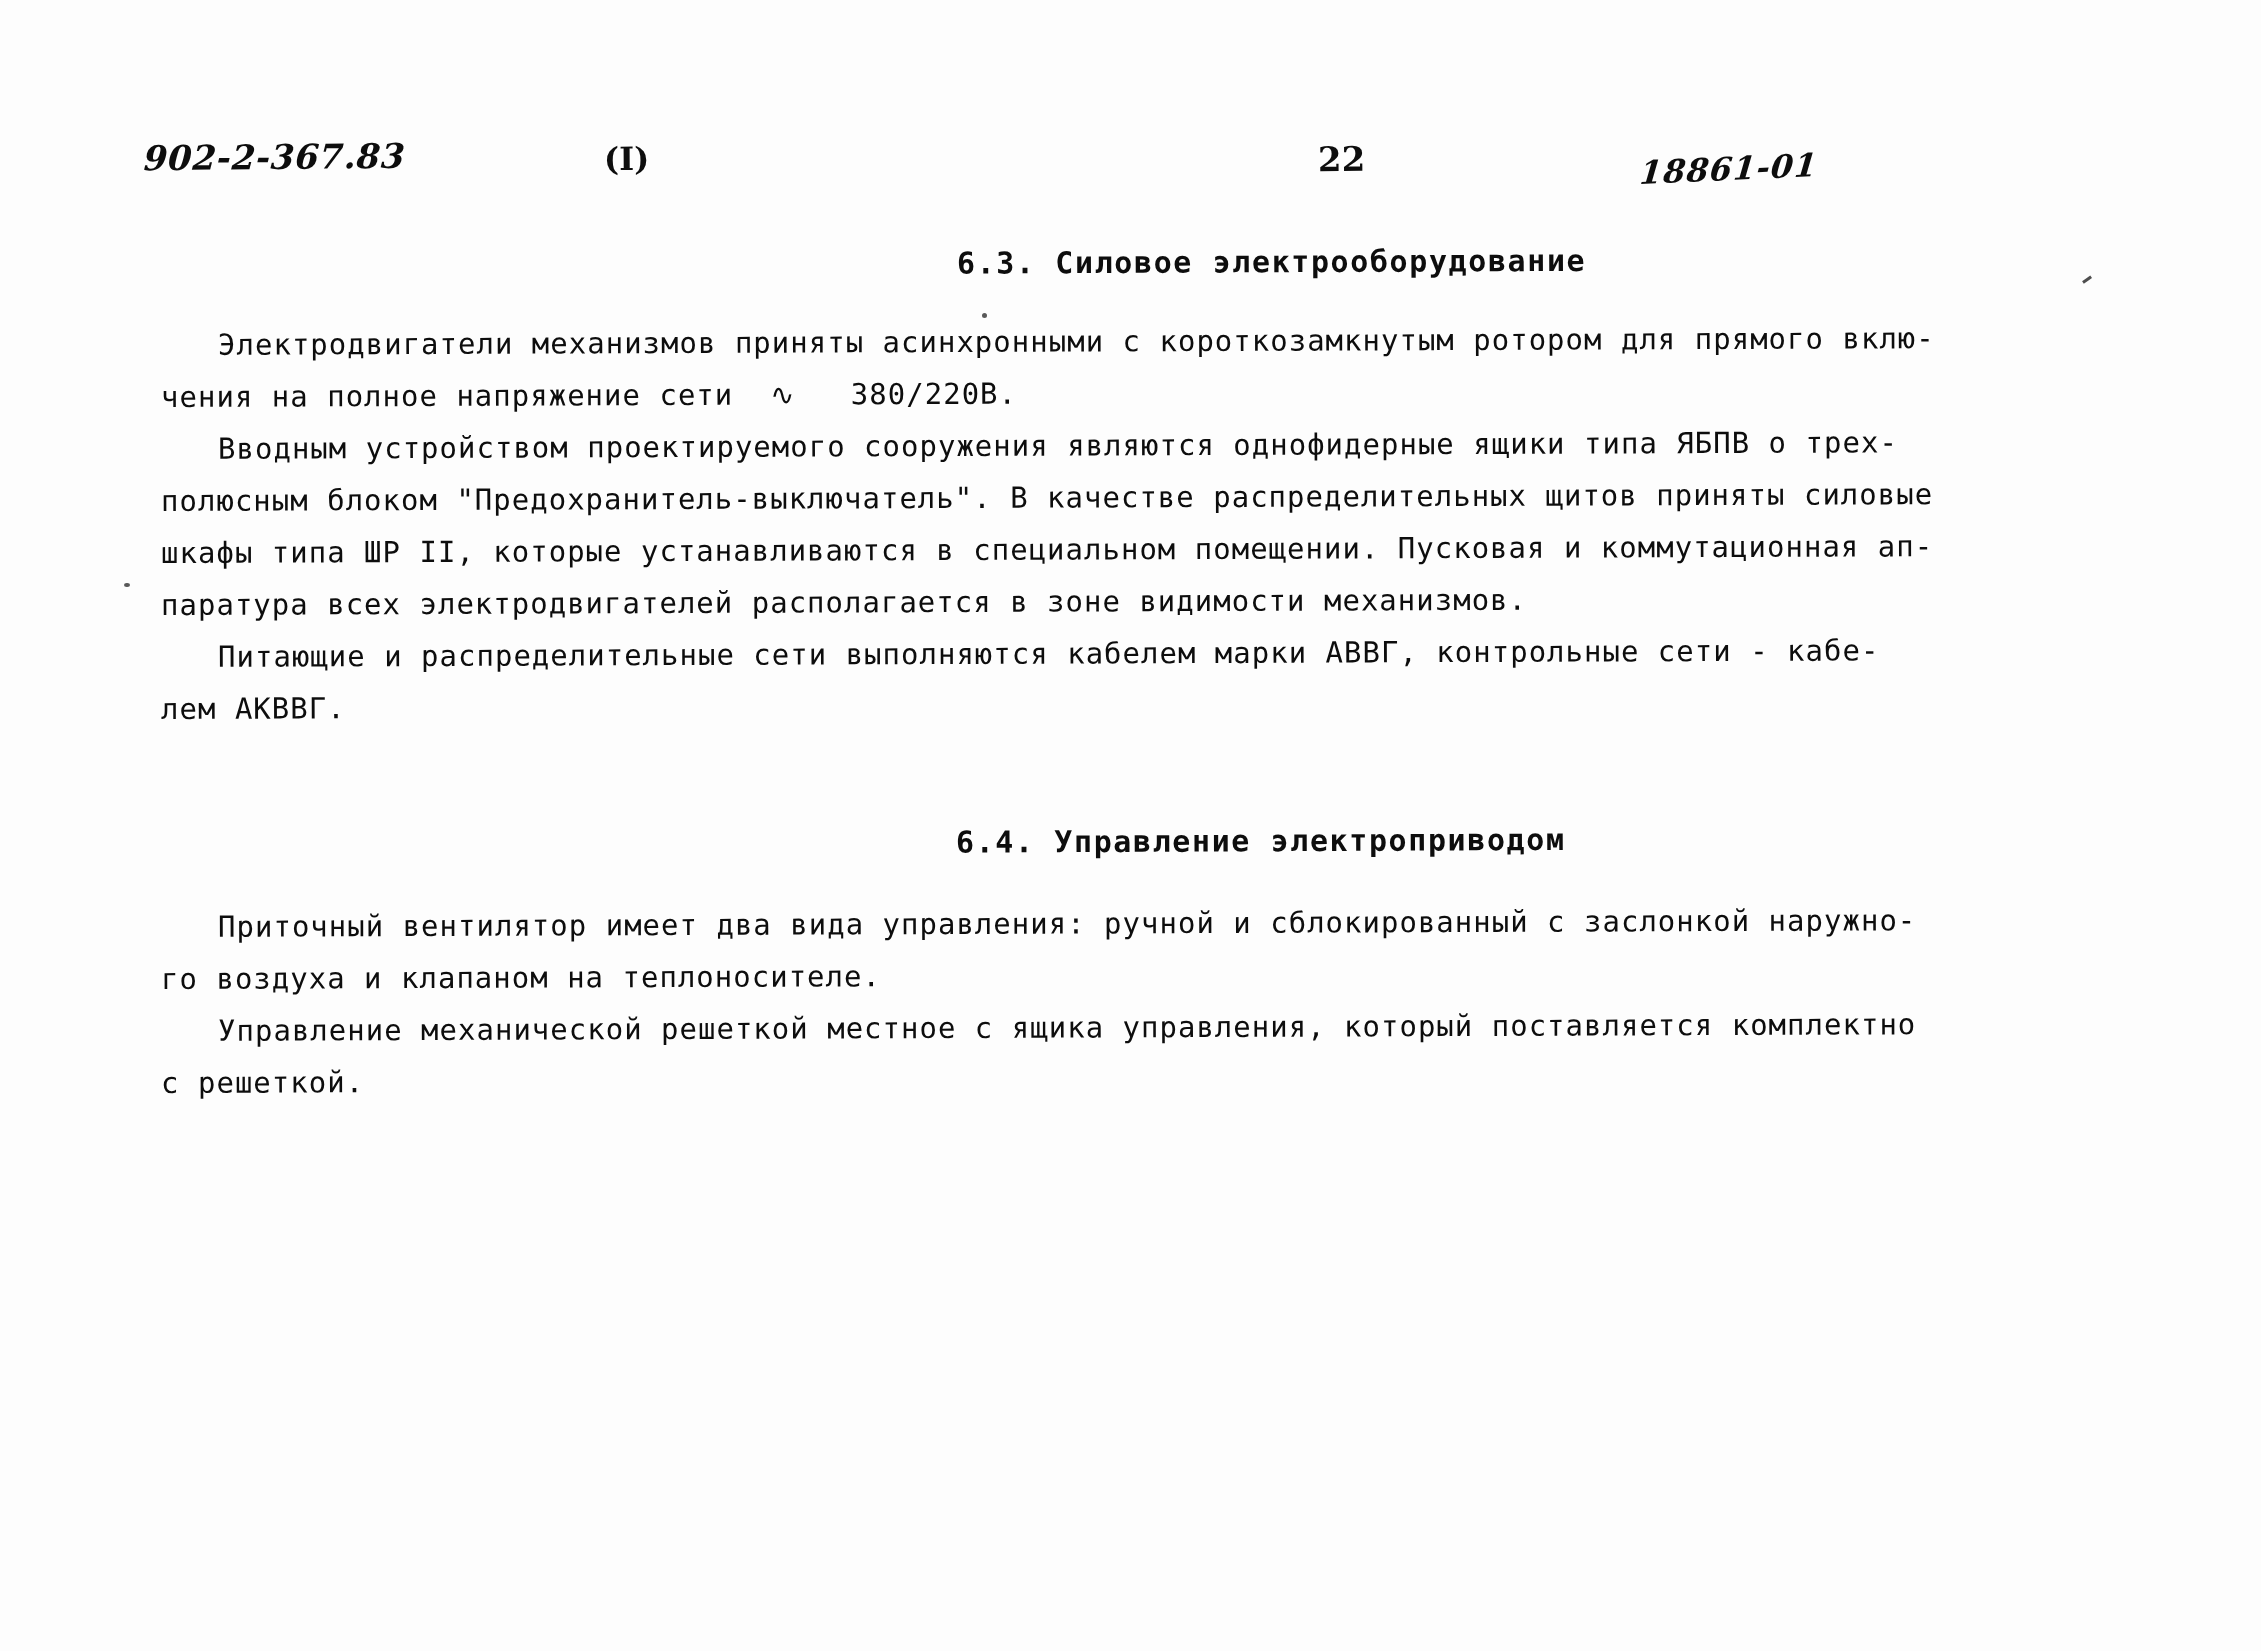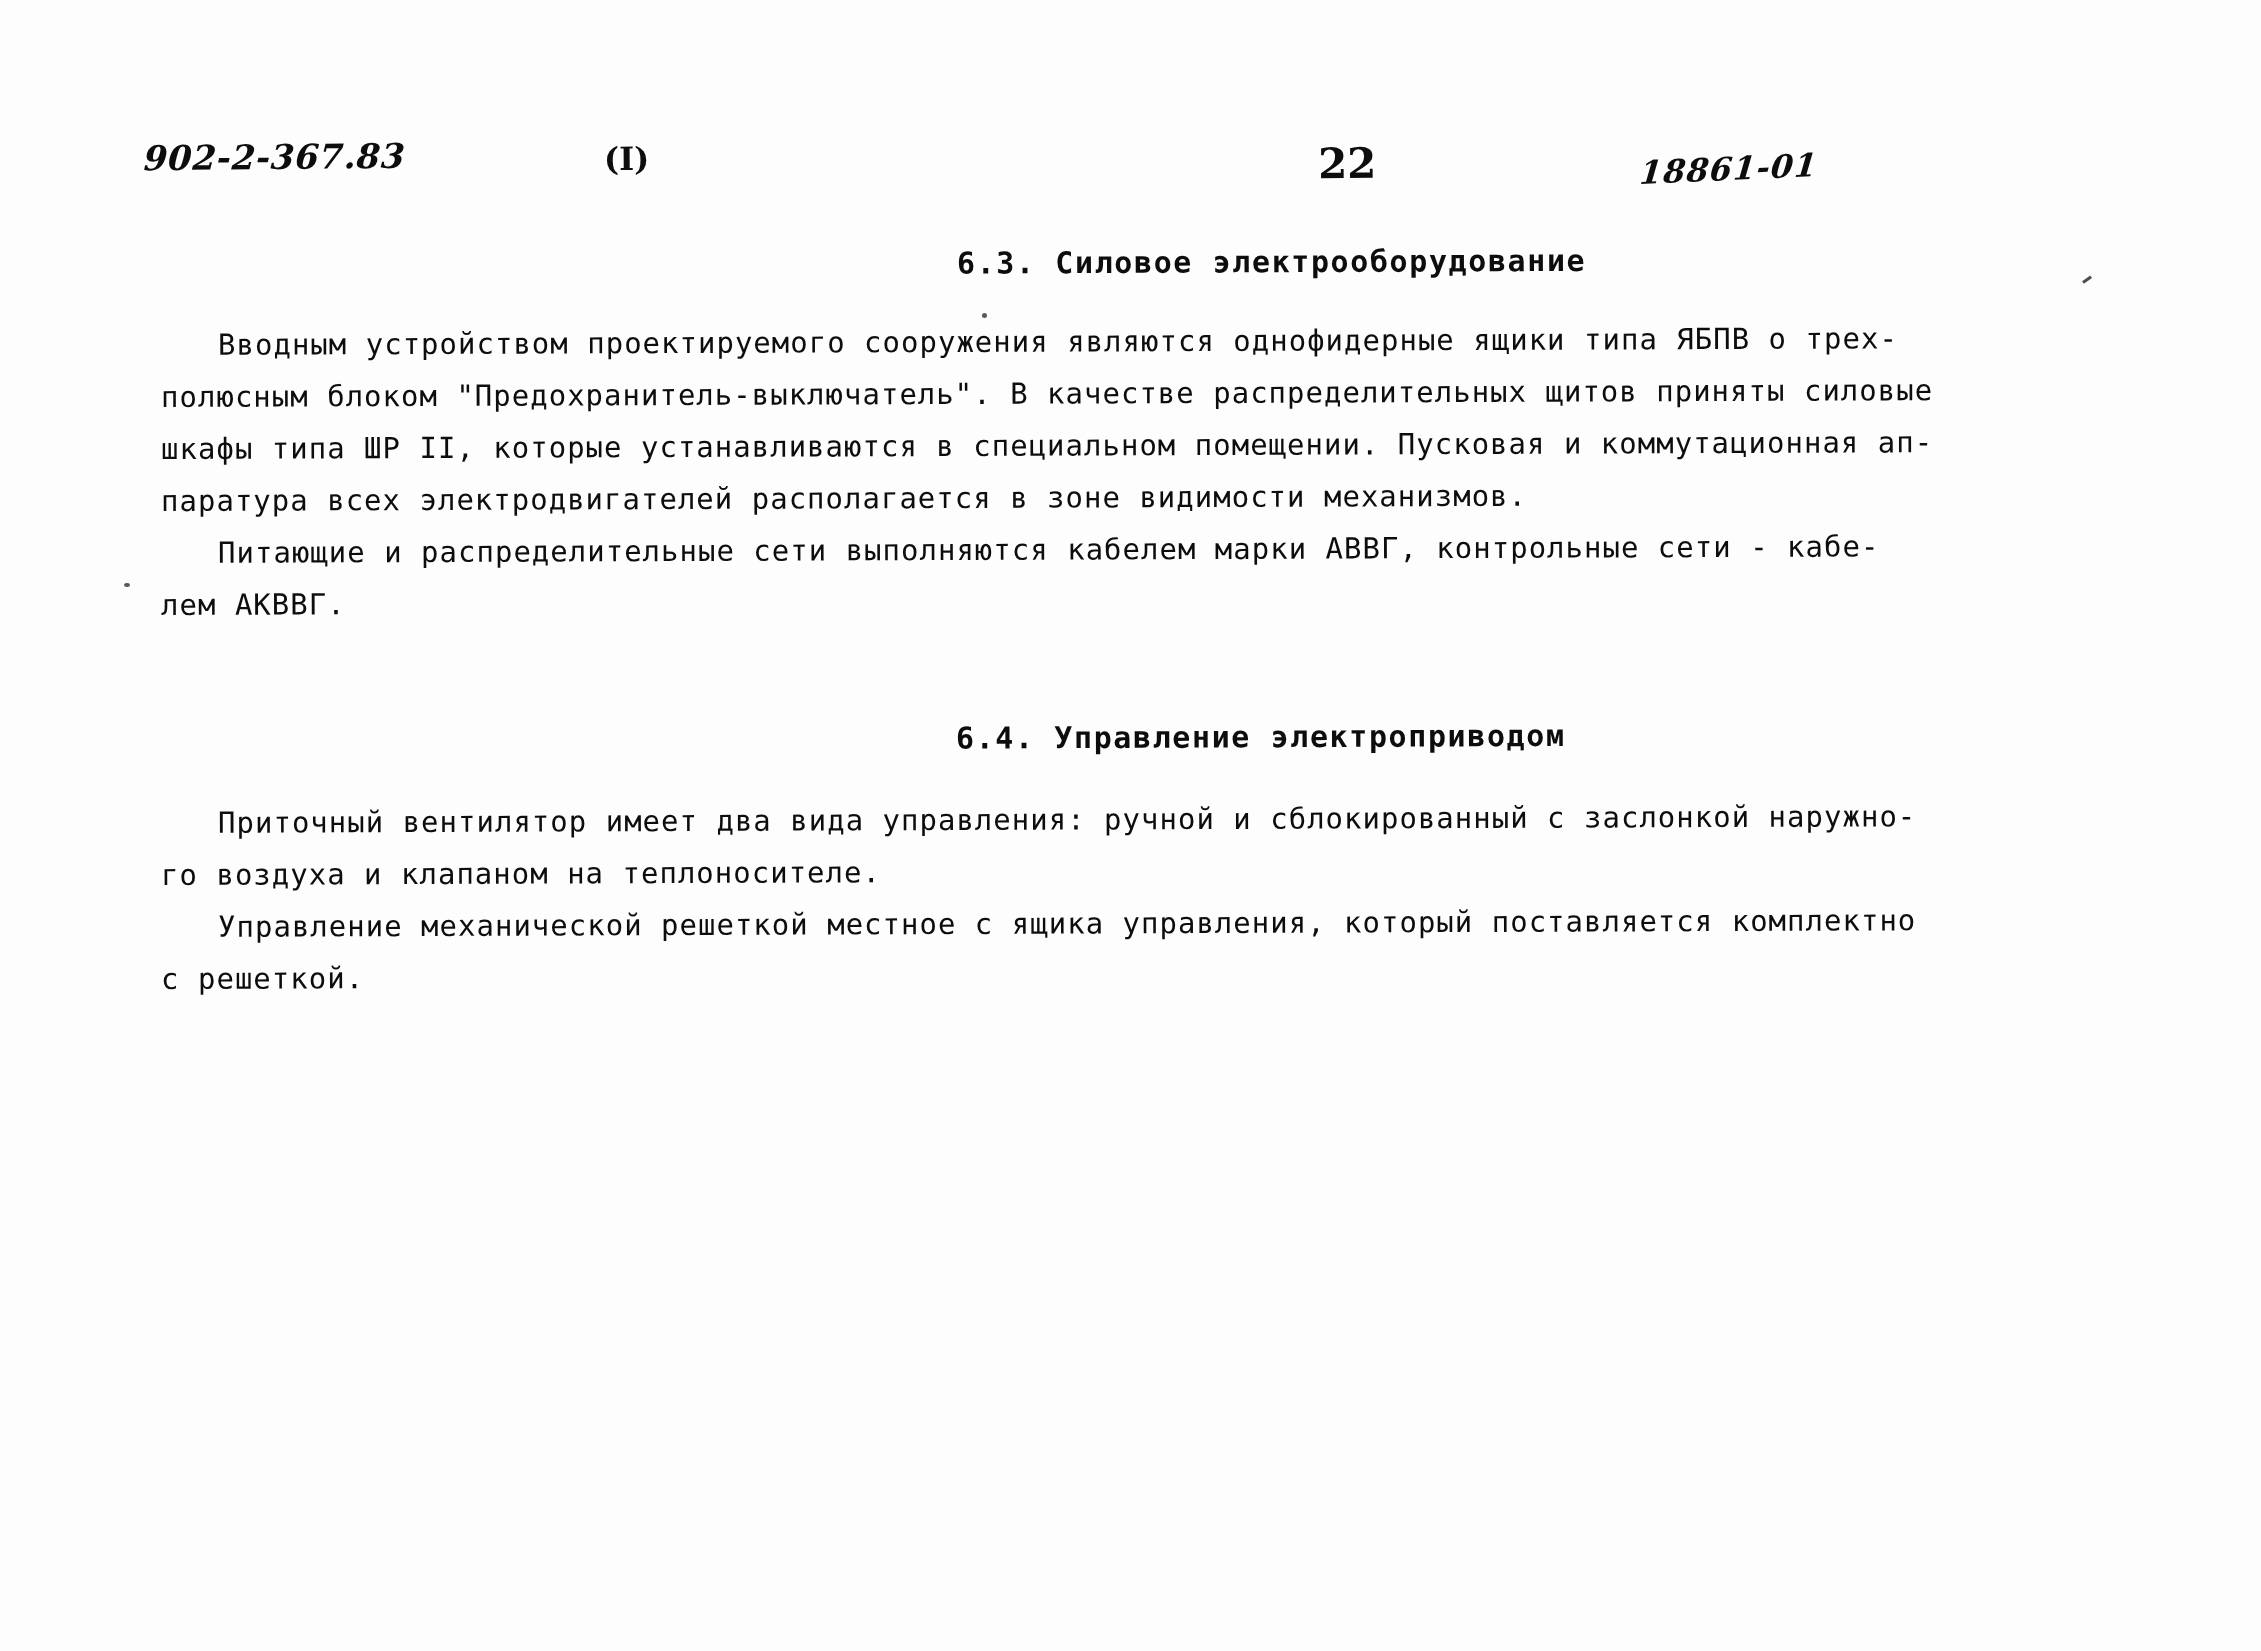--- a/index.html
+++ b/index.html
@@ -51,21 +51,21 @@
     font-weight: 600;
     transform: rotate(-0.4deg);
     white-space: nowrap;
   }
 
   .page-number {
     position: absolute;
     left: 1318px;
     top: 1.5px;
     font-family: "DejaVu Serif", "Liberation Serif", serif;
-    font-size: 42px;
+    font-size: 34px;
     font-weight: 700;
     transform: rotate(-0.5deg);
     white-space: nowrap;
   }
 
   .archive-stamp {
     position: absolute;
     left: 1640px;
     top: 13.2px;
     font-family: "DejaVu Serif", "Liberation Serif", serif;
@@ -150,20 +150,24 @@
   </div>
 
   <span class="speck" style="left:982px; top:313px; width:5.2px; height:5.2px;"></span>
   <span class="tick" style="left:2082px; top:278px; width:10.3px; height:2.9px; transform:rotate(-35deg);"></span>
   <span class="speck" style="left:124px; top:583px; width:5.9px; height:4.4px;"></span>
 
   <div class="body-text">
 
     <div class="section-heading heading-63">6.3. Силовое электрооборудование</div>
 
+    <div class="para">
+      <div class="line indent">Электродвигатели механизмов приняты асинхронными с короткозамкнутым ротором для прямого вклю-</div>
+      <div class="line">чения на полное напряжение сети  ∿   380/220В.</div>
+    </div>
 
     <div class="para">
       <div class="line indent">Вводным устройством проектируемого сооружения являются однофидерные ящики типа ЯБПВ о трех-</div>
       <div class="line">полюсным блоком "Предохранитель-выключатель". В качестве распределительных щитов приняты силовые</div>
       <div class="line">шкафы типа ШР II, которые устанавливаются в специальном помещении. Пусковая и коммутационная ап-</div>
       <div class="line">паратура всех электродвигателей располагается в зоне видимости механизмов.</div>
     </div>
 
     <div class="para">
       <div class="line indent">Питающие и распределительные сети выполняются кабелем марки АВВГ, контрольные сети - кабе-</div>

